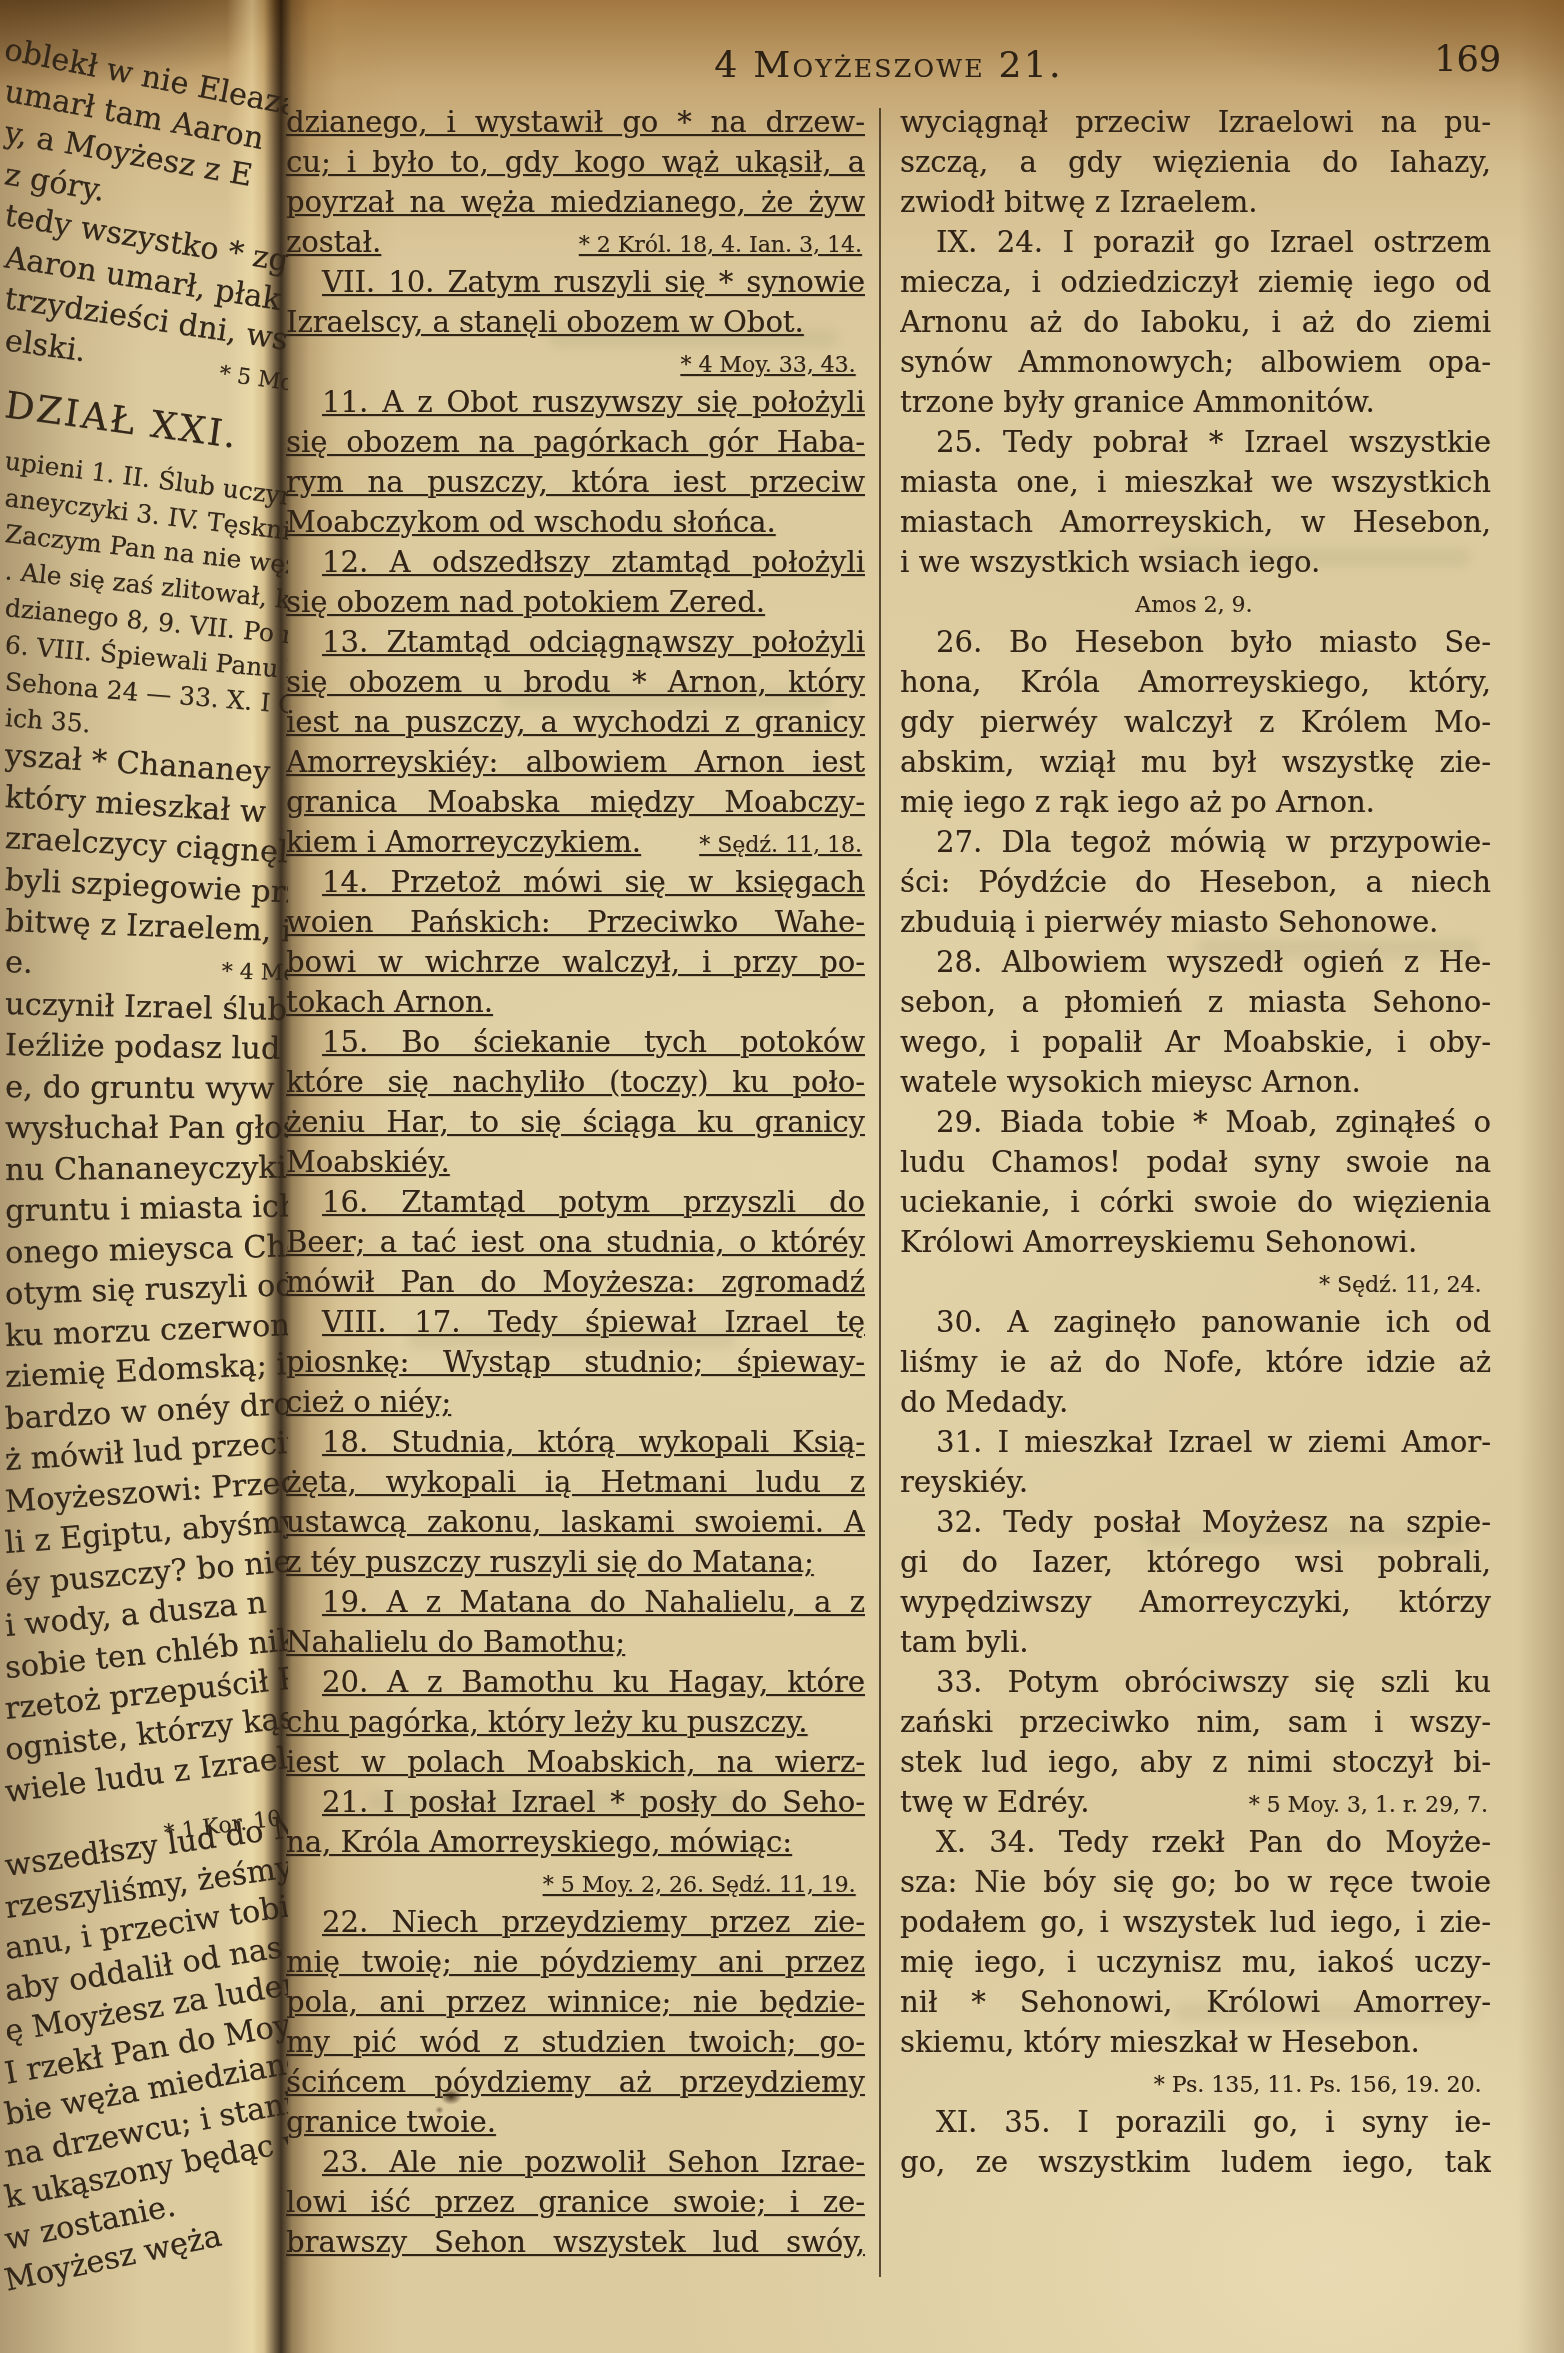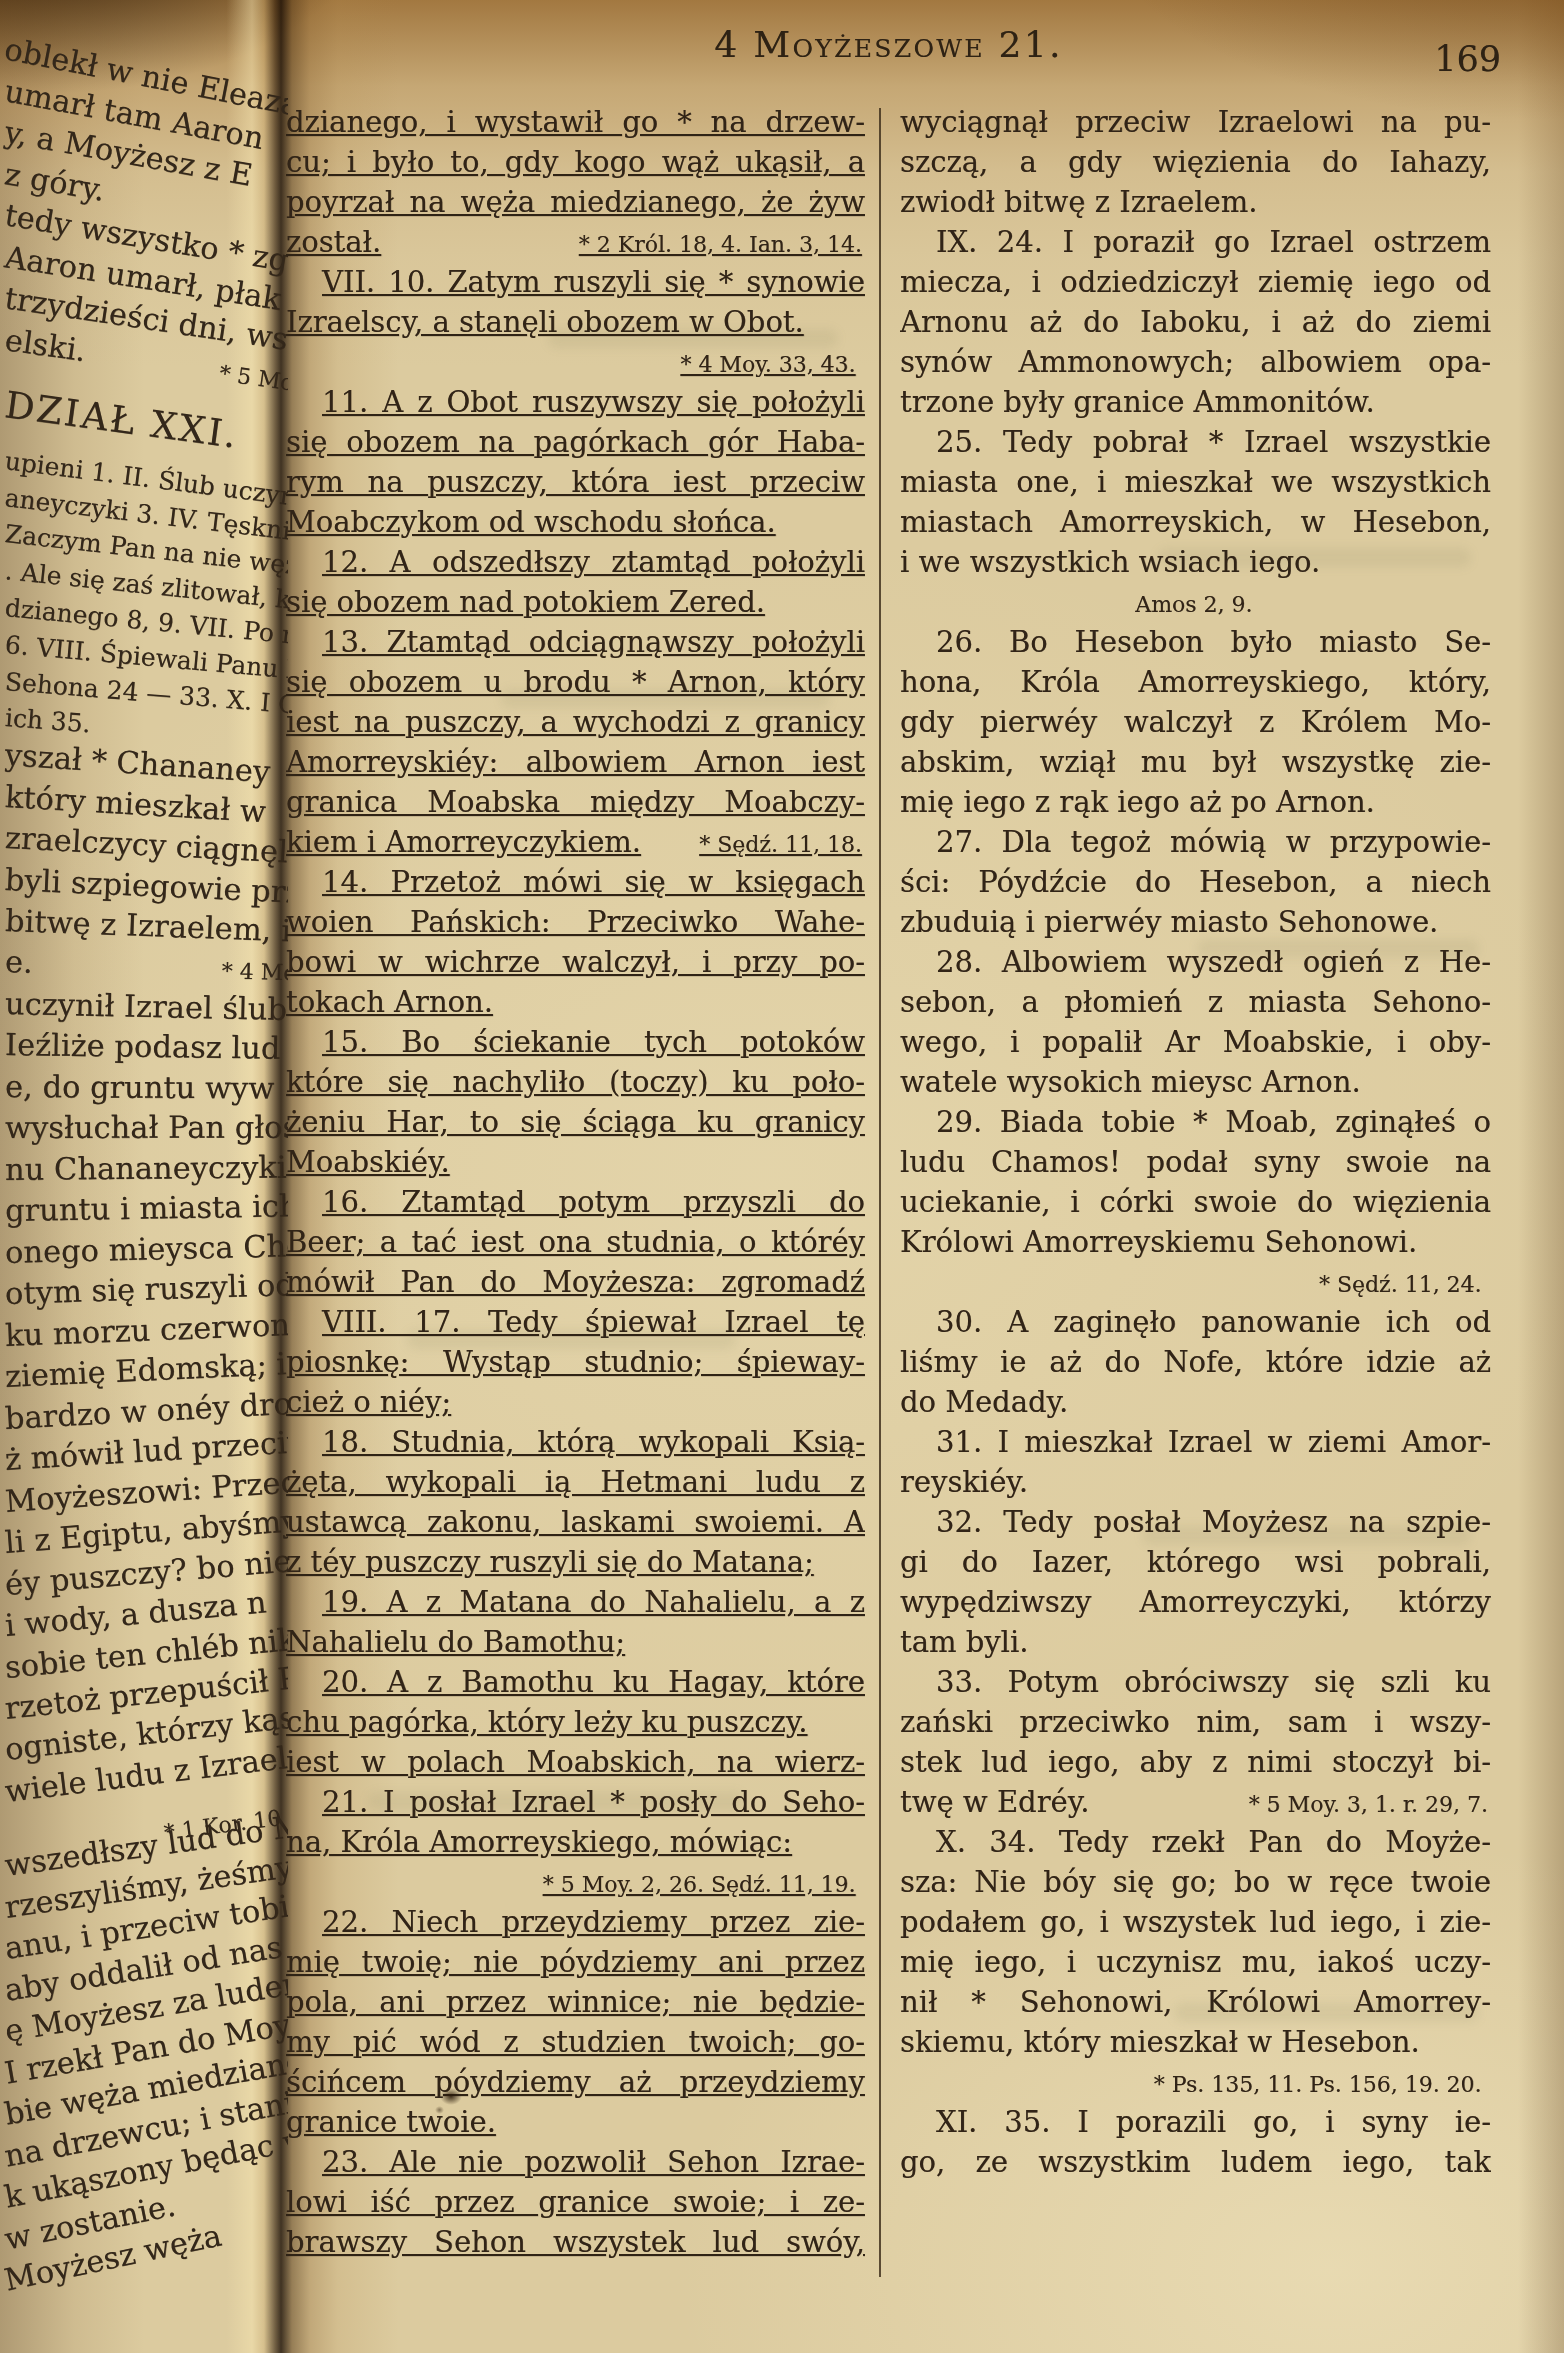--- a/index.html
+++ b/index.html
@@ -48,21 +48,21 @@
     color:#33271a;
     text-shadow:0.3px 0.3px 0.5px rgba(50,36,20,0.5);
   }
   .lp-h{font-size:37px;letter-spacing:2.3px;}
   .lp-s{font-size:25px;}
   .lp-r{font-size:22px;left:164px;}
   .lp-ref{font-size:22px;}
   .lp-flex{display:flex;justify-content:space-between;align-items:baseline;width:329px;}
   
   #header{
-    position:absolute;left:286px;top:20px;width:1205px;height:50px;z-index:2;
+    position:absolute;left:286px;top:40px;width:1205px;height:50px;z-index:2;
     text-align:center;font-variant:small-caps;font-size:36px;line-height:50px;letter-spacing:2.3px;
     color:#2e2214;text-shadow:0.3px 0.3px 0.5px rgba(46,34,20,0.5);
   }
   #pagenum{
     position:absolute;right:64px;top:34px;z-index:2;
     font-size:35px;line-height:50px;color:#2e2214;
     text-shadow:0.3px 0.3px 0.5px rgba(46,34,20,0.5);
   }
   
   #col1,#col2{position:absolute;top:102px;z-index:2;}

